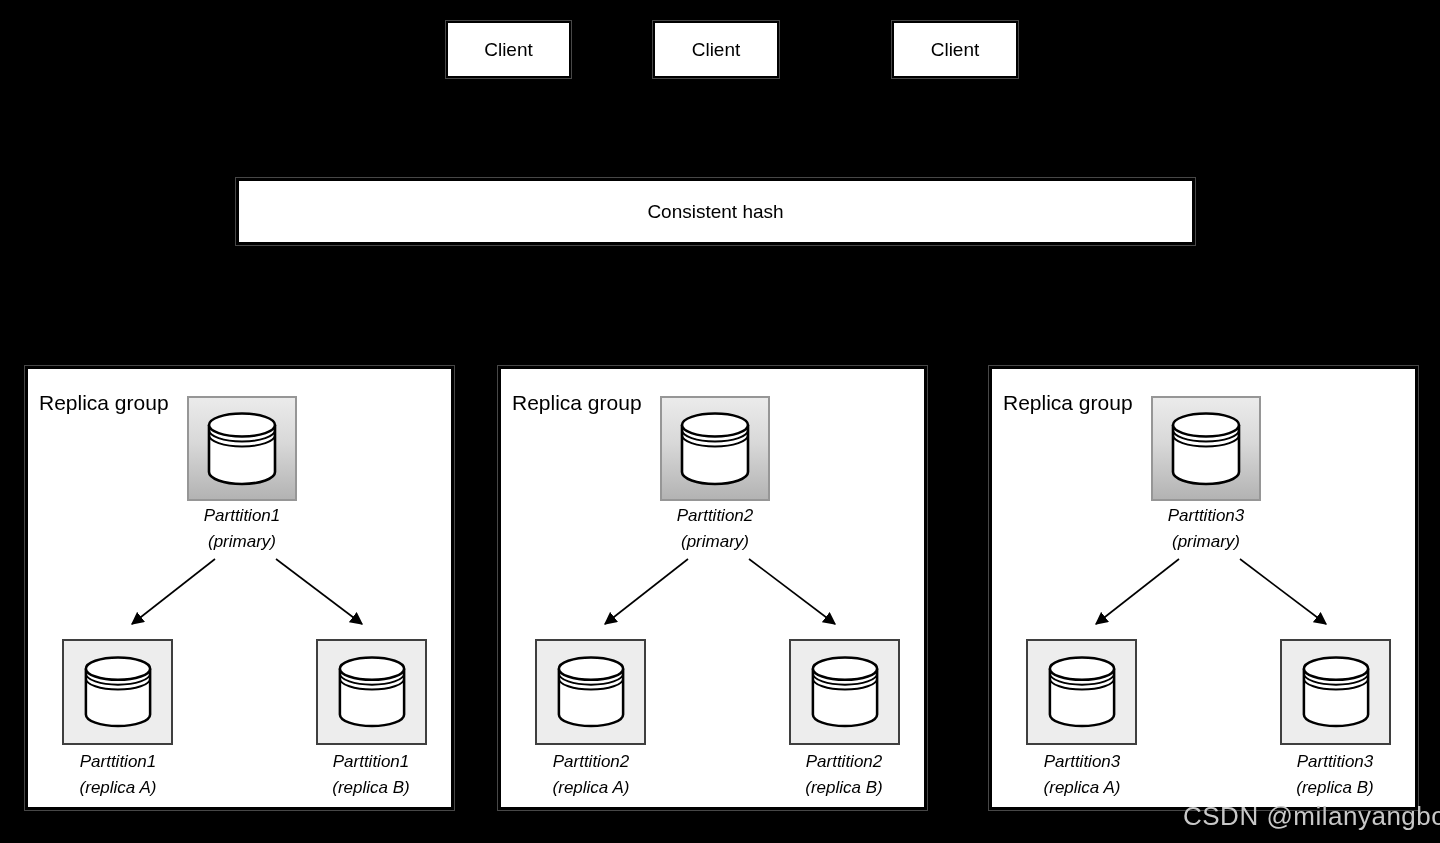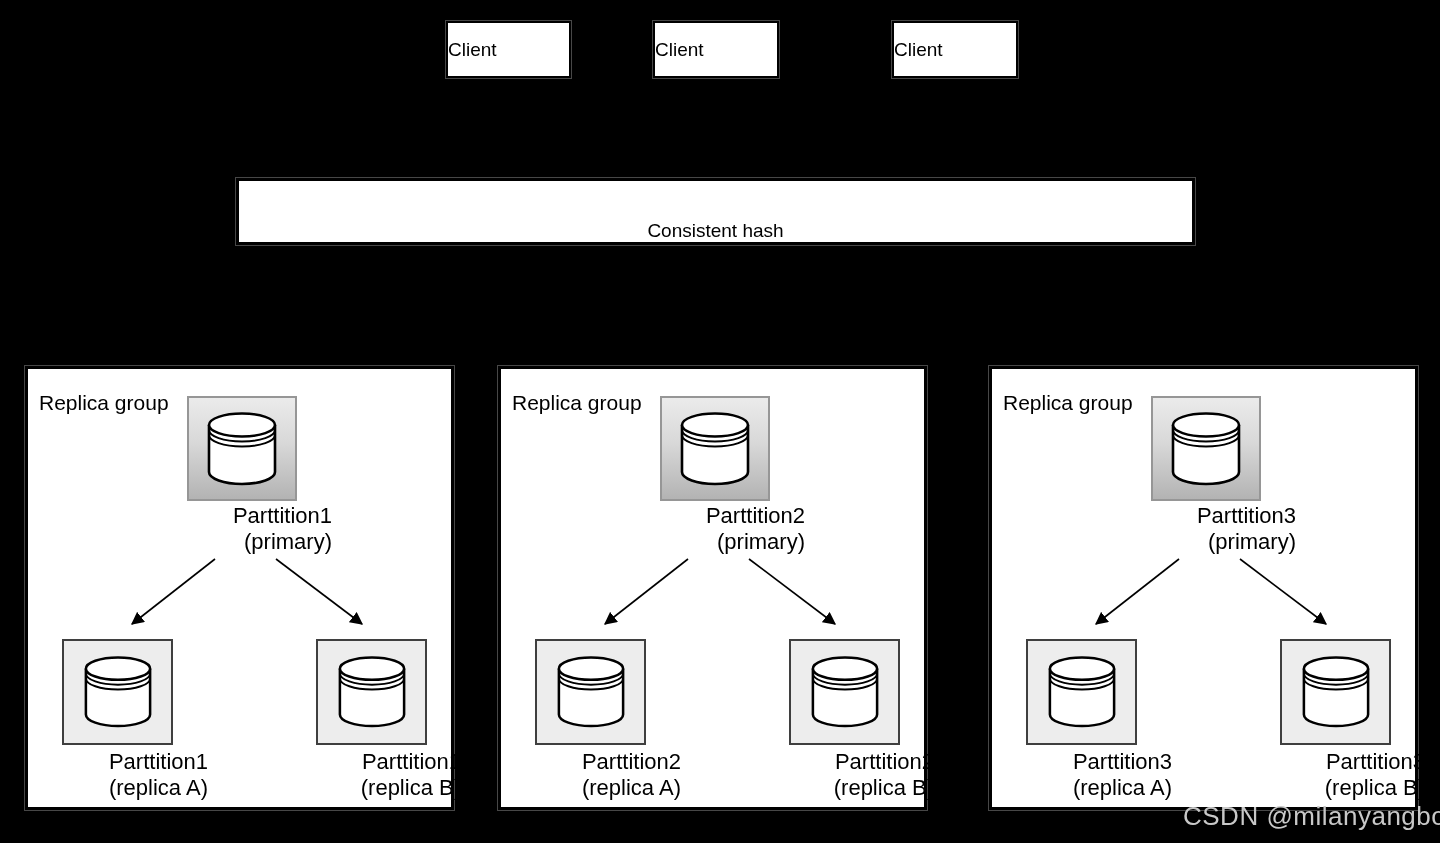--- a/index.html
+++ b/index.html
@@ -3,27 +3,27 @@
 <meta charset="utf-8">
 <style>
   html,body{margin:0;padding:0;background:#000;}
   .stage{
     position:relative;width:1440px;height:843px;background:#000;overflow:hidden;
     font-family:"Liberation Sans","DejaVu Sans",sans-serif;color:#000;
   }
   .box-white{background:#fff;box-shadow:0 0 0 1px rgba(255,255,255,0.28);}
   .client{
     position:absolute;top:21px;width:125px;height:57px;border:2px solid #000;
-    display:flex;align-items:center;justify-content:flex-start;
+    display:flex;align-items:center;justify-content:center;
     font-size:19px;background:#fff;box-sizing:border-box;
   }
   .hashbar{
     position:absolute;left:236px;top:178px;width:959px;height:67px;
     border:3px solid #000;background:#fff;box-sizing:border-box;
-    display:flex;align-items:flex-end;justify-content:center;font-size:19px;
+    display:flex;align-items:center;justify-content:center;font-size:19px;
   }
   .connectors{position:absolute;left:0;top:0;}
   .conn{stroke:#000;stroke-width:1.6;}
   .group{
     position:absolute;top:366px;width:429px;height:444px;
     border:3px solid #000;background:#fff;box-sizing:border-box;
   }
   .group-title{position:absolute;left:11px;top:22px;font-size:21px;}
   .sq{position:absolute;display:flex;align-items:center;justify-content:center;box-sizing:border-box;}
   .primary-sq{
@@ -31,22 +31,22 @@
     border:2px solid #969696;
     background:linear-gradient(180deg,#ebebeb 0%,#d8d8d8 45%,#b3b3b3 100%);
   }
   .replica-sq{
     top:270px;width:111px;height:106px;
     border:2px solid #3f3f3f;background:#ededed;
   }
   .replica-a{left:34px;}
   .replica-b{left:288px;}
   .plabel{
-    position:absolute;width:180px;text-align:right;
-    font-size:22px;line-height:26px;
+    position:absolute;width:180px;text-align:center;
+    font-size:17px;line-height:26px;font-style:italic;
   }
   .primary-label{left:124px;top:134px;}
   .label-a{left:0px;top:380px;}
   .label-b{left:253px;top:380px;}
   .cyl{display:block;}
   .arrows{position:absolute;left:0;top:0;width:429px;height:444px;}
   .watermark{
     position:absolute;left:1183px;top:801px;font-size:26px;color:#c8c8c8;
     letter-spacing:0.5px;white-space:nowrap;z-index:5;
   }

